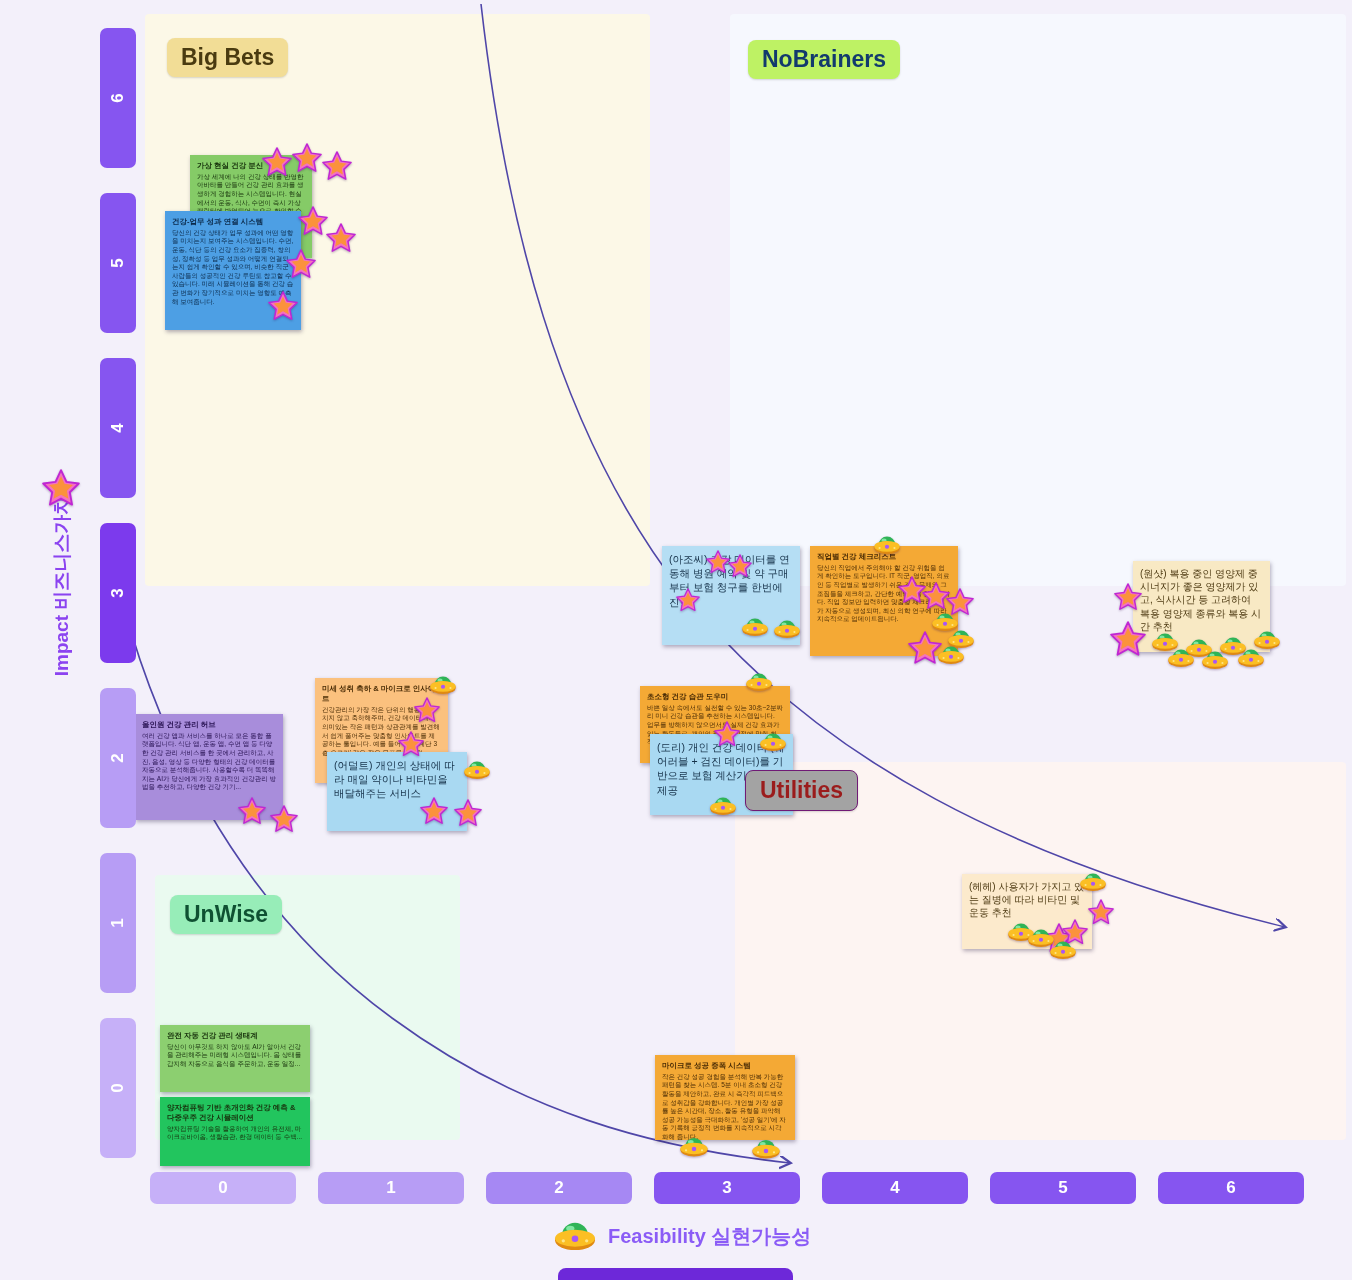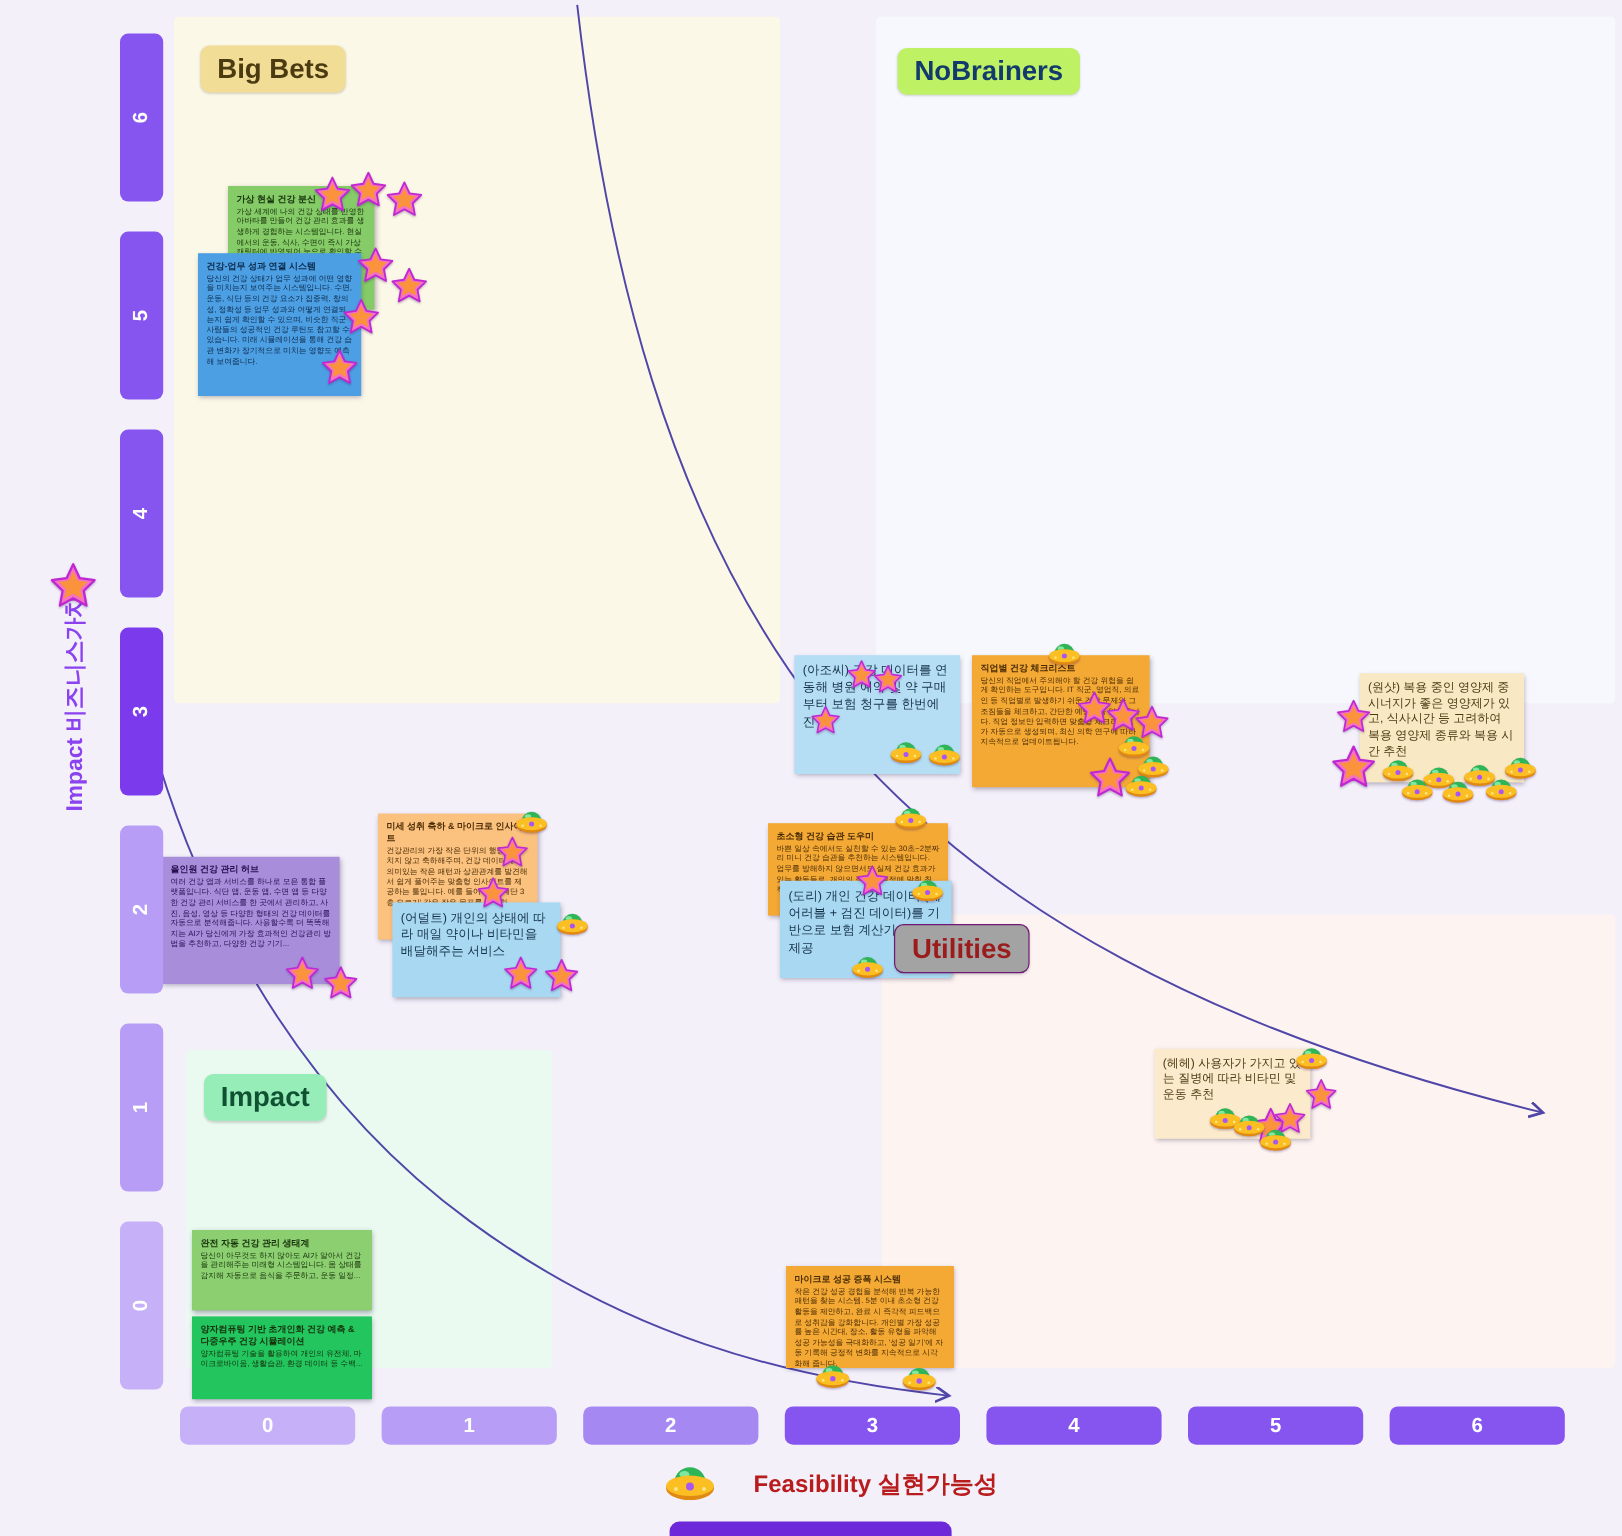--- a/index.html
+++ b/index.html
@@ -54,21 +54,21 @@
   .ytick{position:absolute;left:100px;width:36px;height:140px;border-radius:7px;
          display:flex;align-items:center;justify-content:center;z-index:2;}
   .ytick span{transform:rotate(-90deg);color:#fff;font-weight:bold;font-size:17px;}
   .xtick{position:absolute;top:1172px;width:146px;height:32px;border-radius:7px;
          display:flex;align-items:center;justify-content:center;
          color:#fff;font-weight:bold;font-size:17px;z-index:2;}
 
   .ylabel{position:absolute;left:-68px;top:573px;width:260px;text-align:center;
           transform:rotate(-90deg);color:#8b43f0;font-weight:bold;font-size:19px;z-index:2;}
   .xlabel-wrap{position:absolute;left:552px;top:1214px;display:flex;align-items:center;gap:10px;z-index:2;}
-  .xlabel{color:#b91c1c;font-weight:bold;font-size:20px;margin-left:20px;}
+  .xlabel{color:#8b5cf6;font-weight:bold;font-size:20px;}
 
   .bottom-bar{position:absolute;left:558px;top:1268px;width:235px;height:12px;
               background:#6d28d9;border-radius:8px 8px 0 0;z-index:2;}
 
   
   .stk{position:absolute;z-index:8;filter:drop-shadow(0 1px 1px rgba(60,20,90,.35));}
 </style>
 </head>
 <body>
 
@@ -100,21 +100,21 @@
     <marker id="arrow" markerWidth="10" markerHeight="10" refX="6.5" refY="4" orient="auto">
       <path d="M0,0 L7,4 L0,8" fill="none" stroke="#4f46a8" stroke-width="1.4"></path>
     </marker>
   </defs>
   <path d="M481,4 C505,215 556,430 682,592 C818,762 1020,862 1285,927" fill="none" stroke="#4f46a8" stroke-width="1.6" marker-end="url(#arrow)"></path>
   <path d="M110,548 C146,726 238,906 392,1018 C520,1112 652,1148 790,1163" fill="none" stroke="#4f46a8" stroke-width="1.6" marker-end="url(#arrow)"></path>
 </svg>
 
 <div class="badge" id="badge-bigbets">Big Bets</div>
 <div class="badge" id="badge-nobrainers">NoBrainers</div>
-<div class="badge" id="badge-unwise">Impact</div>
+<div class="badge" id="badge-unwise">UnWise</div>
 <div class="badge" id="badge-utilities">Utilities</div>
 
 <div class="note n1 tiny">
   <div class="t">가상 현실 건강 분신</div>
   <div class="b">가상 세계에 나의 건강 상태를 반영한 아바타를 만들어 건강 관리 효과를 생생하게 경험하는 시스템입니다. 현실에서의 운동, 식사, 수면이 즉시 가상 캐릭터에 반영되어 눈으로 확인할 수 있습니다.</div>
 </div>
 
 <div class="note n2 tiny">
   <div class="t">건강-업무 성과 연결 시스템</div>
   <div class="b">당신의 건강 상태가 업무 성과에 어떤 영향을 미치는지 보여주는 시스템입니다. 수면, 운동, 식단 등의 건강 요소가 집중력, 창의성, 정확성 등 업무 성과와 어떻게 연결되는지 쉽게 확인할 수 있으며, 비슷한 직군 사람들의 성공적인 건강 루틴도 참고할 수 있습니다. 미래 시뮬레이션을 통해 건강 습관 변화가 장기적으로 미치는 영향도 예측해 보여줍니다.</div>

